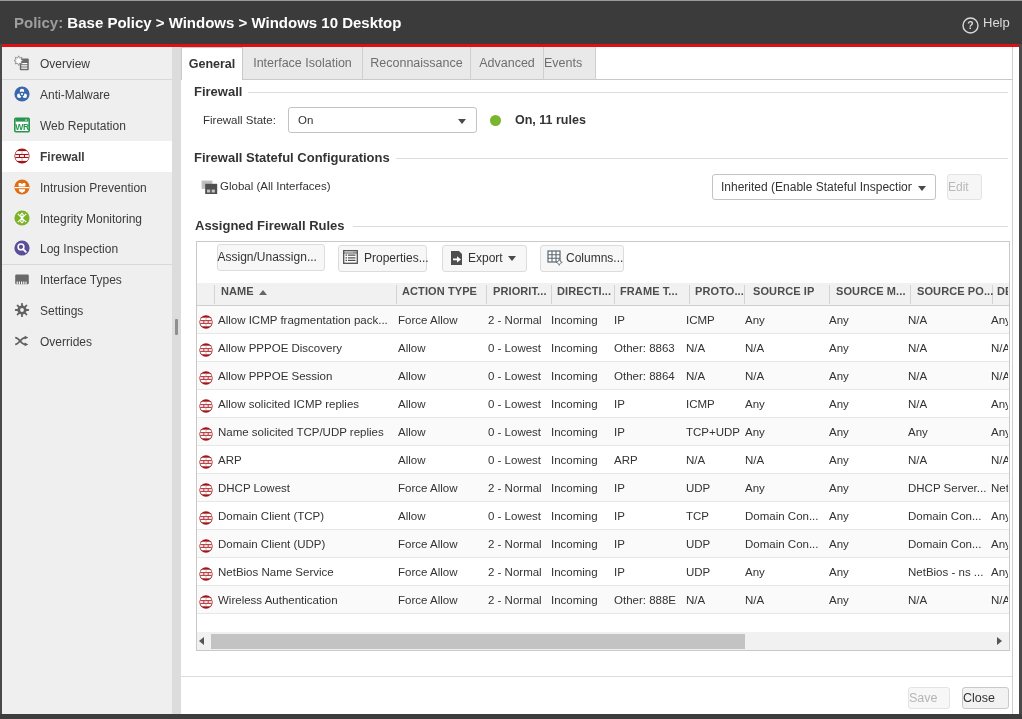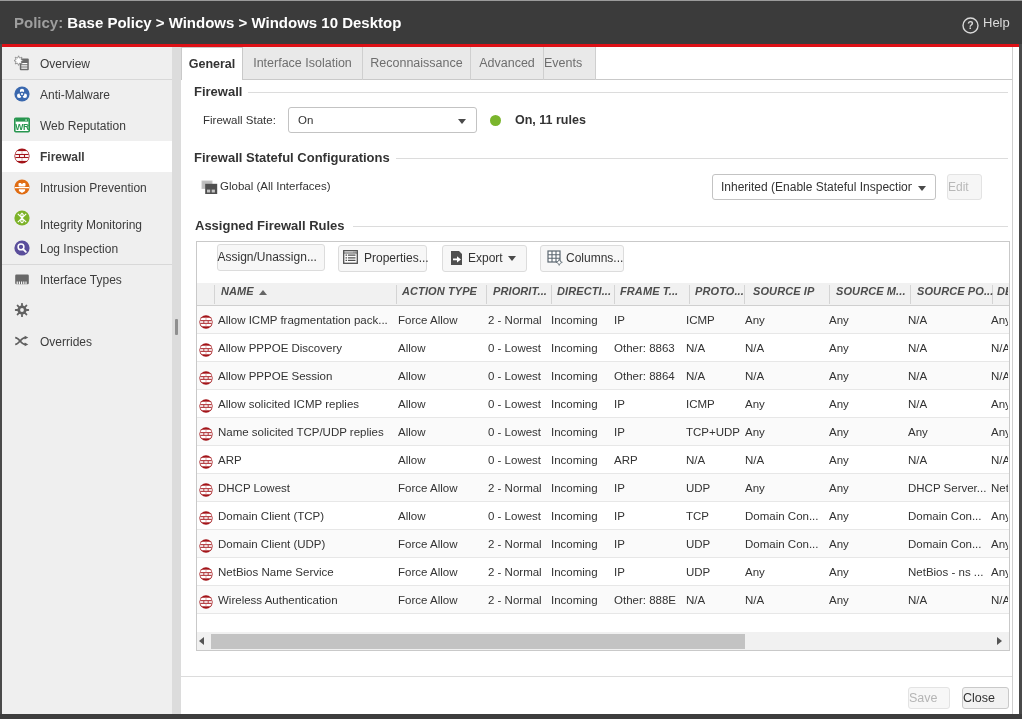--- a/index.html
+++ b/index.html
@@ -1,18 +1,18 @@
 <!DOCTYPE html>
 <html><head><meta charset="utf-8"><style>
 * { margin:0; padding:0; box-sizing:border-box; }
 html,body { width:1022px; height:719px; font-family:"Liberation Sans", sans-serif; background:#fff; overflow:hidden; }
 .abs { position:absolute; }
 #page { position:relative; width:1022px; height:719px; background:#fff; }
 .cell { font-size:11.5px; color:#333; height:28px; line-height:29px; white-space:nowrap; }
-.hcell { font-size:11px; font-weight:bold; color:#4d4d4d; height:16px; line-height:16px; white-space:nowrap; letter-spacing:0.1px;font-style:italic; }
+.hcell { font-size:11px; font-weight:bold; color:#4d4d4d; height:16px; line-height:16px; white-space:nowrap; letter-spacing:0.1px; }
 .sitem { left:2px; width:170px; height:31px; line-height:32.5px; padding-left:38px; font-size:12px; color:#3c3c3c; }
 .sitem.sel { background:#fff; font-weight:bold; }
 .btn { background:#f7f7f7; border:1px solid #dcdcdc; border-radius:3px; font-size:12px; color:#333; }
 .sechead { font-size:13px; font-weight:bold; color:#333; white-space:nowrap; }
 .divider { height:1px; background:#dcdcdc; }
 .caret { width:0; height:0; border-left:4.5px solid transparent; border-right:4.5px solid transparent; border-top:5px solid #4a4a4a; }
 </style></head>
 <body>
 <div id="page">
 
@@ -76,39 +76,40 @@
       </g>
     </svg>
 <div class="abs sitem" style="top:172px">Intrusion Prevention</div>
 <svg class="abs" style="left:14px;top:179px" width="16" height="16" viewBox="0 0 16 16">
       <circle cx="8" cy="8" r="7.6" fill="#e06c12"></circle>
       <rect x="4.5" y="3.9" width="7" height="3.5" rx="1" fill="#fff"></rect>
       <path d="M6.9 3.9l1.1 1.4 1.1-1.4z" fill="#e06c12"></path>
       <rect x="0.8" y="8" width="14.4" height="1.25" fill="#fff"></rect>
       <path d="M4.9 10.3h6.2v1.6l-3.1 2-3.1-2z" fill="#fff"></path>
     </svg>
-<div class="abs sitem" style="top:209px">Integrity Monitoring</div>
+<div class="abs sitem" style="top:203px">Integrity Monitoring</div>
 <svg class="abs" style="left:14px;top:210px" width="16" height="16" viewBox="0 0 16 16">
       <circle cx="8" cy="8" r="7.6" fill="#7cb228"></circle>
       <g stroke="#fff" stroke-width="1.1" fill="none">
         <path d="M3.8 3.8c2.8 2.8 5.6 5.6 8.4 8.4M12.2 3.8c-2.8 2.8-5.6 5.6-8.4 8.4"></path>
         <path d="M8 3.2c1.8 1.4 1.8 2.4 0 3.8-1.8-1.4-1.8-2.4 0-3.8zM8 9c1.8 1.4 1.8 2.4 0 3.8C6.2 11.4 6.2 10.4 8 9z"></path>
       </g>
     </svg>
 <div class="abs sitem" style="top:233px">Log Inspection</div>
 <svg class="abs" style="left:14px;top:240px" width="16" height="16" viewBox="0 0 16 16">
       <circle cx="8" cy="8" r="7.6" fill="#5a4e9b"></circle>
       <circle cx="7" cy="6.9" r="2.9" stroke="#fff" stroke-width="1.5" fill="none"></circle>
       <path d="M9.1 9.1l2.7 2.7" stroke="#fff" stroke-width="1.9" stroke-linecap="round"></path>
     </svg>
 <div class="abs sitem" style="top:264px">Interface Types</div>
 <svg class="abs" style="left:14px;top:271px" width="16" height="16" viewBox="0 0 16 16">
       <rect x="1.2" y="3.6" width="13.6" height="9.6" rx="1.2" fill="#686868"></rect>
       <path d="M3.2 13.2v-2.6M5.4 13.2v-2.6M7.6 13.2v-2.6M9.8 13.2v-2.6M12 13.2v-2.6" stroke="#fff" stroke-width="1.1"></path>
     </svg>
+<div class="abs sitem" style="top:295px">Settings</div>
 <svg class="abs" style="left:14px;top:302px" width="16" height="16" viewBox="0 0 16 16">
       <g fill="#616161">
         <circle cx="8" cy="8" r="4.6"></circle>
         <rect x="7.1" y="0.9" width="1.8" height="3.2" rx="0.6" transform="rotate(0 8 8)"></rect>
         <rect x="7.1" y="0.9" width="1.8" height="3.2" rx="0.6" transform="rotate(45 8 8)"></rect>
         <rect x="7.1" y="0.9" width="1.8" height="3.2" rx="0.6" transform="rotate(90 8 8)"></rect>
         <rect x="7.1" y="0.9" width="1.8" height="3.2" rx="0.6" transform="rotate(135 8 8)"></rect>
         <rect x="7.1" y="0.9" width="1.8" height="3.2" rx="0.6" transform="rotate(180 8 8)"></rect>
         <rect x="7.1" y="0.9" width="1.8" height="3.2" rx="0.6" transform="rotate(225 8 8)"></rect>
         <rect x="7.1" y="0.9" width="1.8" height="3.2" rx="0.6" transform="rotate(270 8 8)"></rect>

